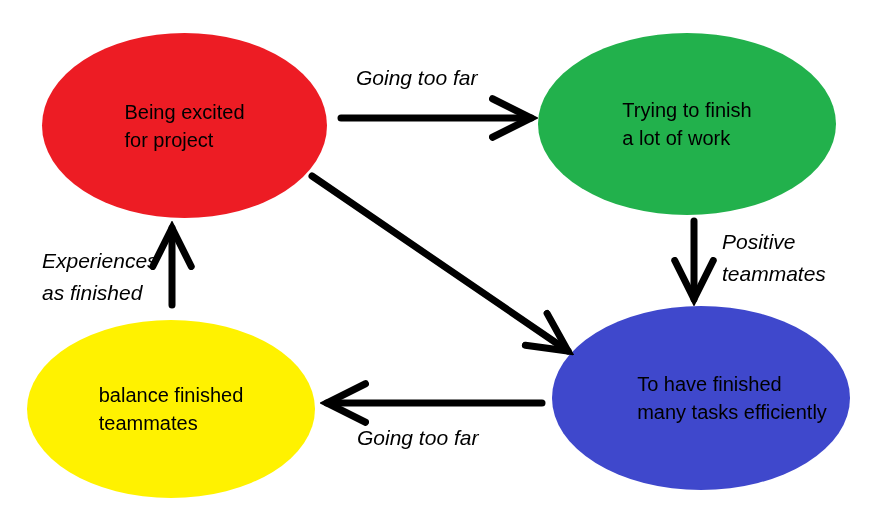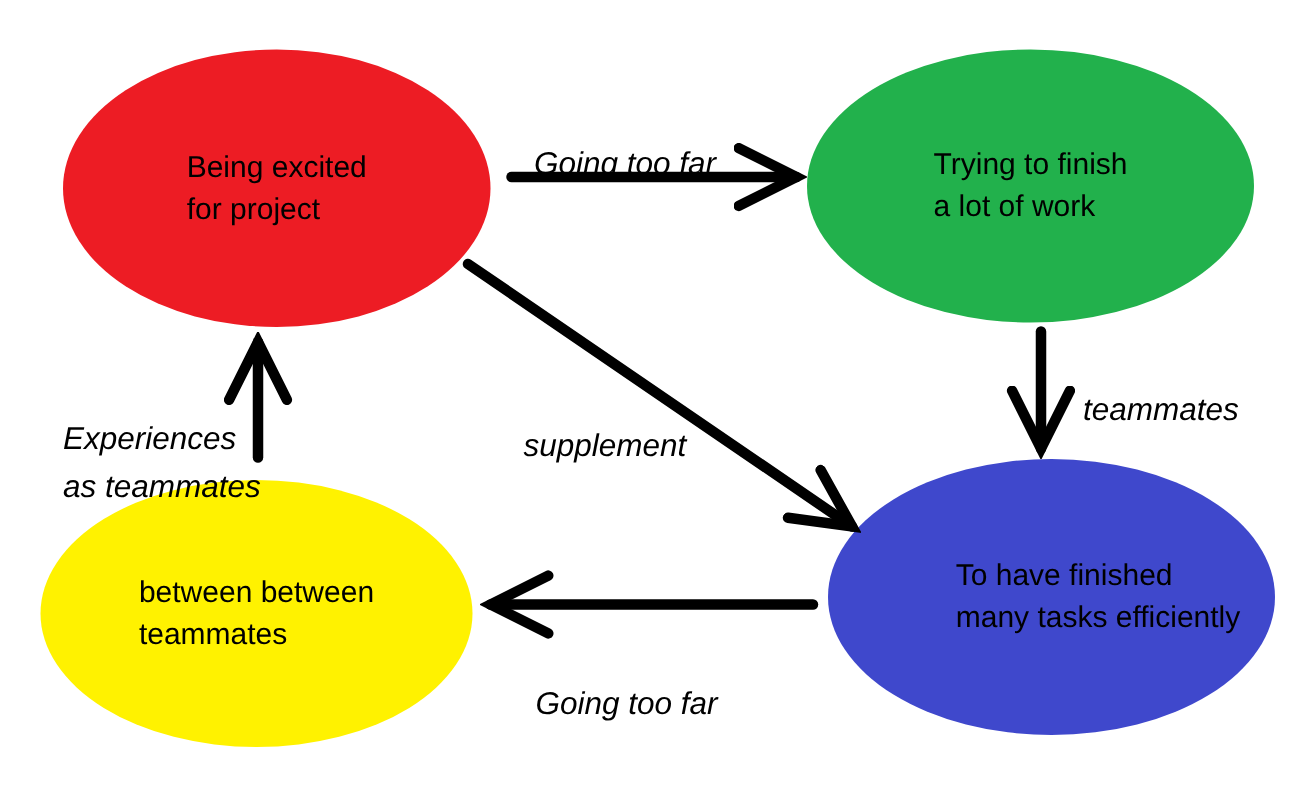--- a/index.html
+++ b/index.html
@@ -27,21 +27,20 @@
     line-height: 28px;
     text-align: left;
   }
   .edge-label {
     position: absolute;
     color: #000;
     font-style: italic;
     font-size: 21px;
     line-height: 32px;
     white-space: nowrap;
-    margin-top: 32px;
   }
 </style>
 </head>
 <body>
 
 <div class="canvas">
 
   <svg class="arrow-layer" width="870" height="525" viewBox="0 0 870 525" xmlns="http://www.w3.org/2000/svg">
     <defs>
       <marker id="arrowhead" markerUnits="strokeWidth" markerWidth="7" markerHeight="7" viewBox="0 0 7 7" refX="6" refY="3.25" orient="auto">
@@ -77,39 +76,39 @@
 
   <div class="node-label" style="left:583px; top:306px; width:298px; height:184px;">
     <div>
       <div>To have finished</div>
       <div>many tasks efficiently</div>
     </div>
   </div>
 
   <div class="node-label" style="left:27px; top:320px; width:288px; height:178px;">
     <div>
-      <div>between between</div>
+      <div>balance finished</div>
       <div>teammates</div>
     </div>
   </div>
 
   <div class="edge-label" style="left:356px; top:62px;">
     <div>Going too far</div>
   </div>
 
   <div class="edge-label" style="left:722px; top:226px;">
+    <div>Positive</div>
     <div>teammates</div>
   </div>
 
   <div class="edge-label" style="left:349px; top:250px;">
-    <div>supplement</div>
   </div>
 
   <div class="edge-label" style="left:357px; top:422px;">
     <div>Going too far</div>
   </div>
 
   <div class="edge-label" style="left:42px; top:245px;">
     <div>Experiences</div>
-    <div>as teammates</div>
+    <div>as finished</div>
   </div>
 
 </div>
 
 </body></html>

